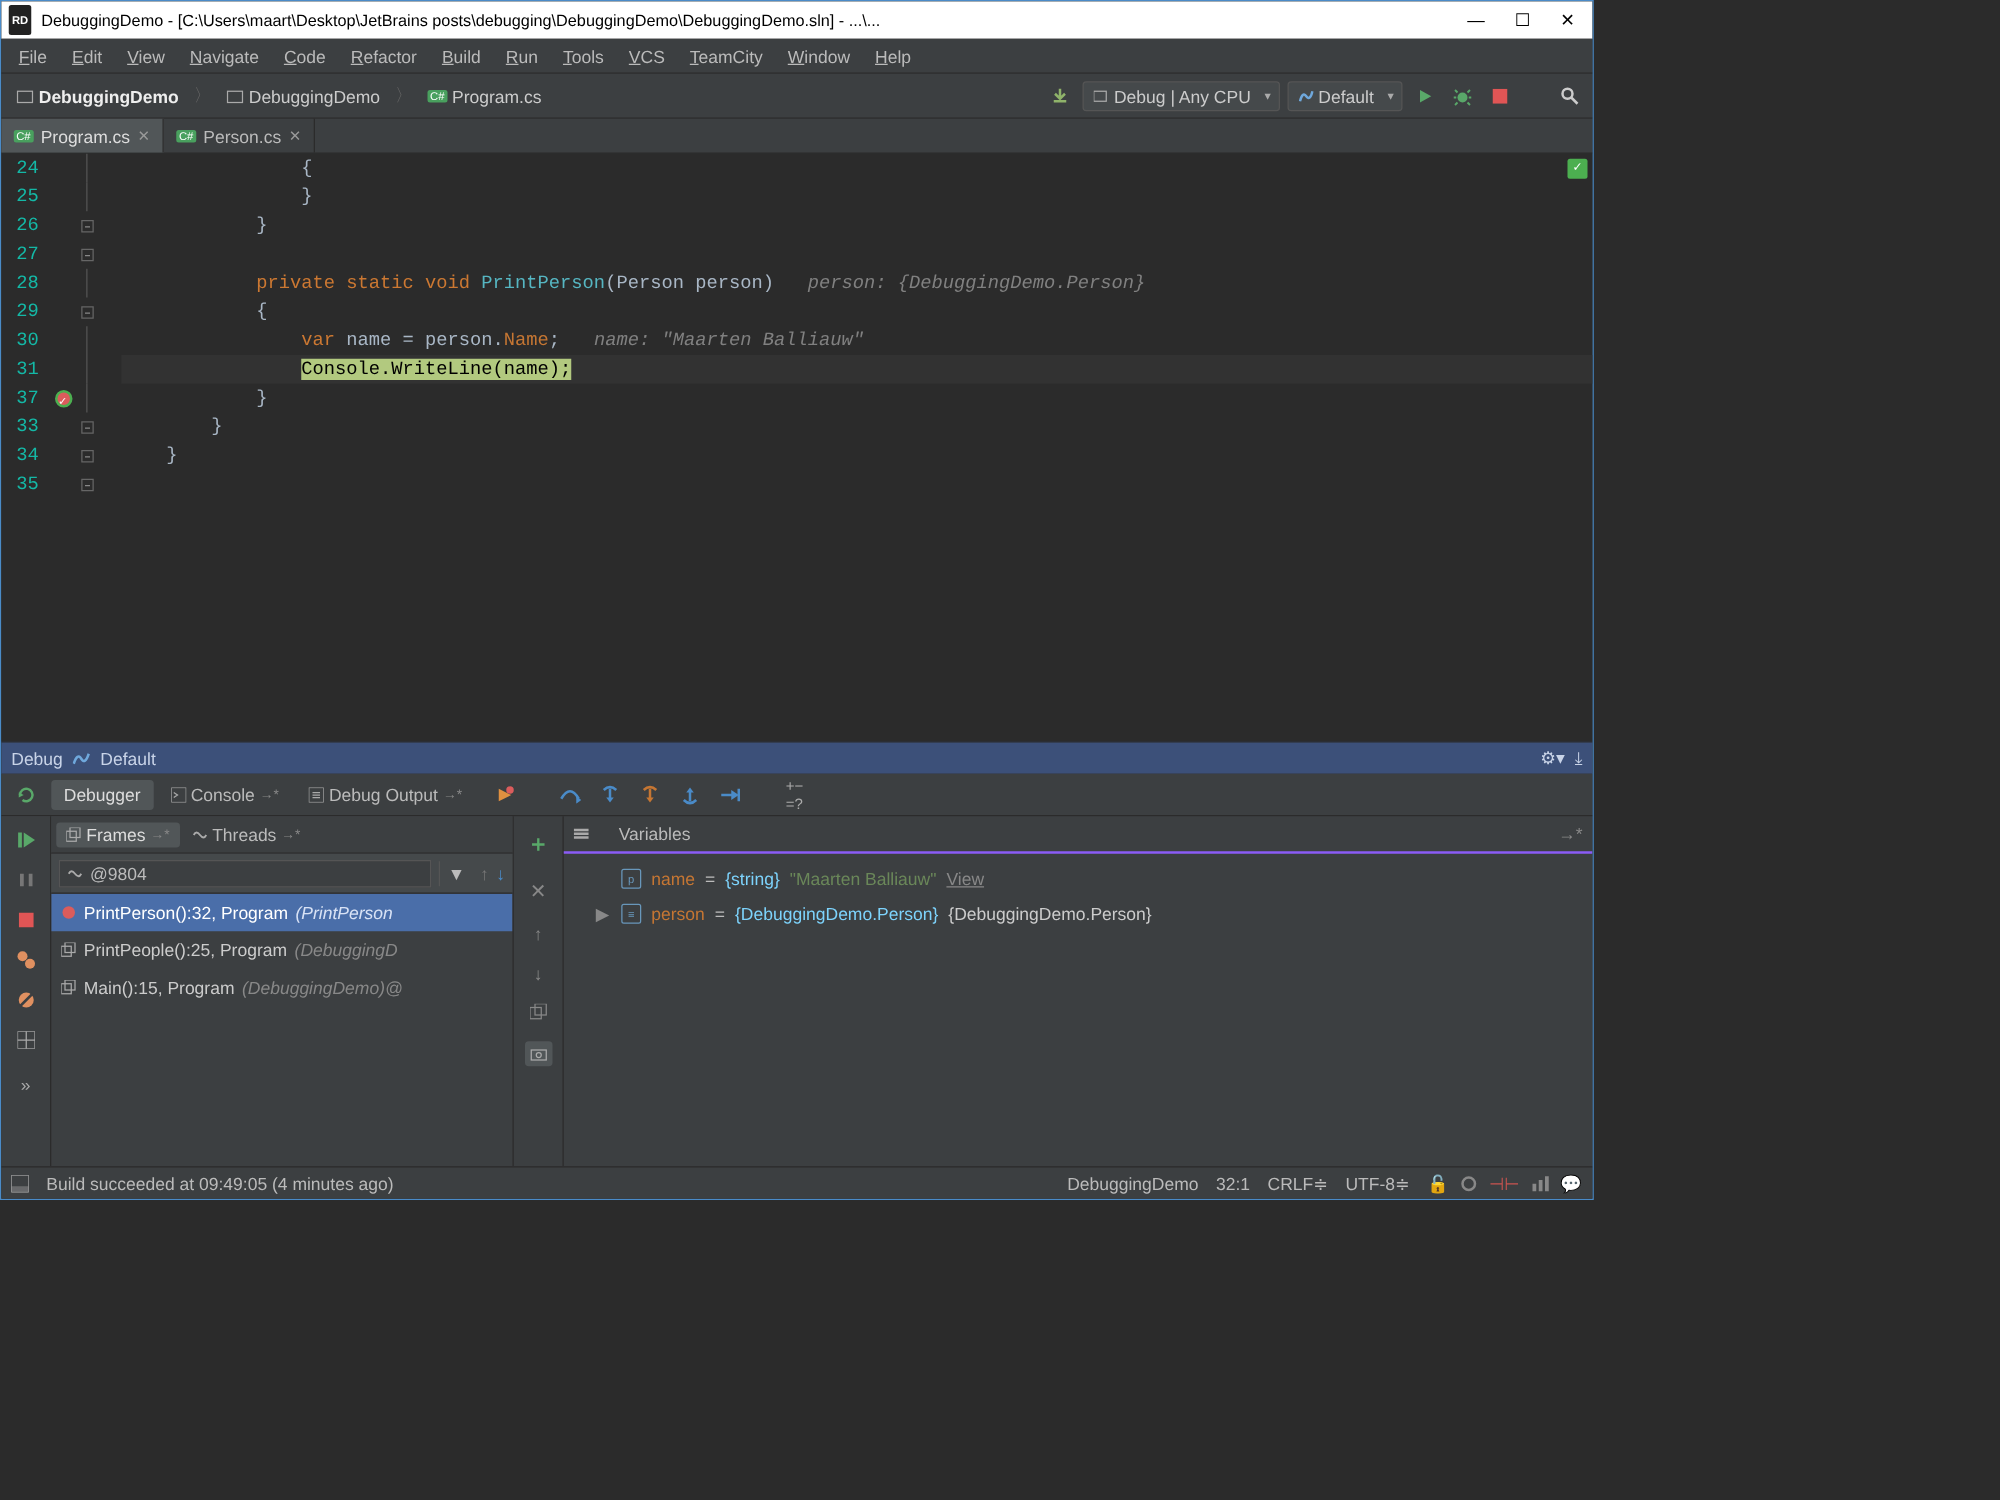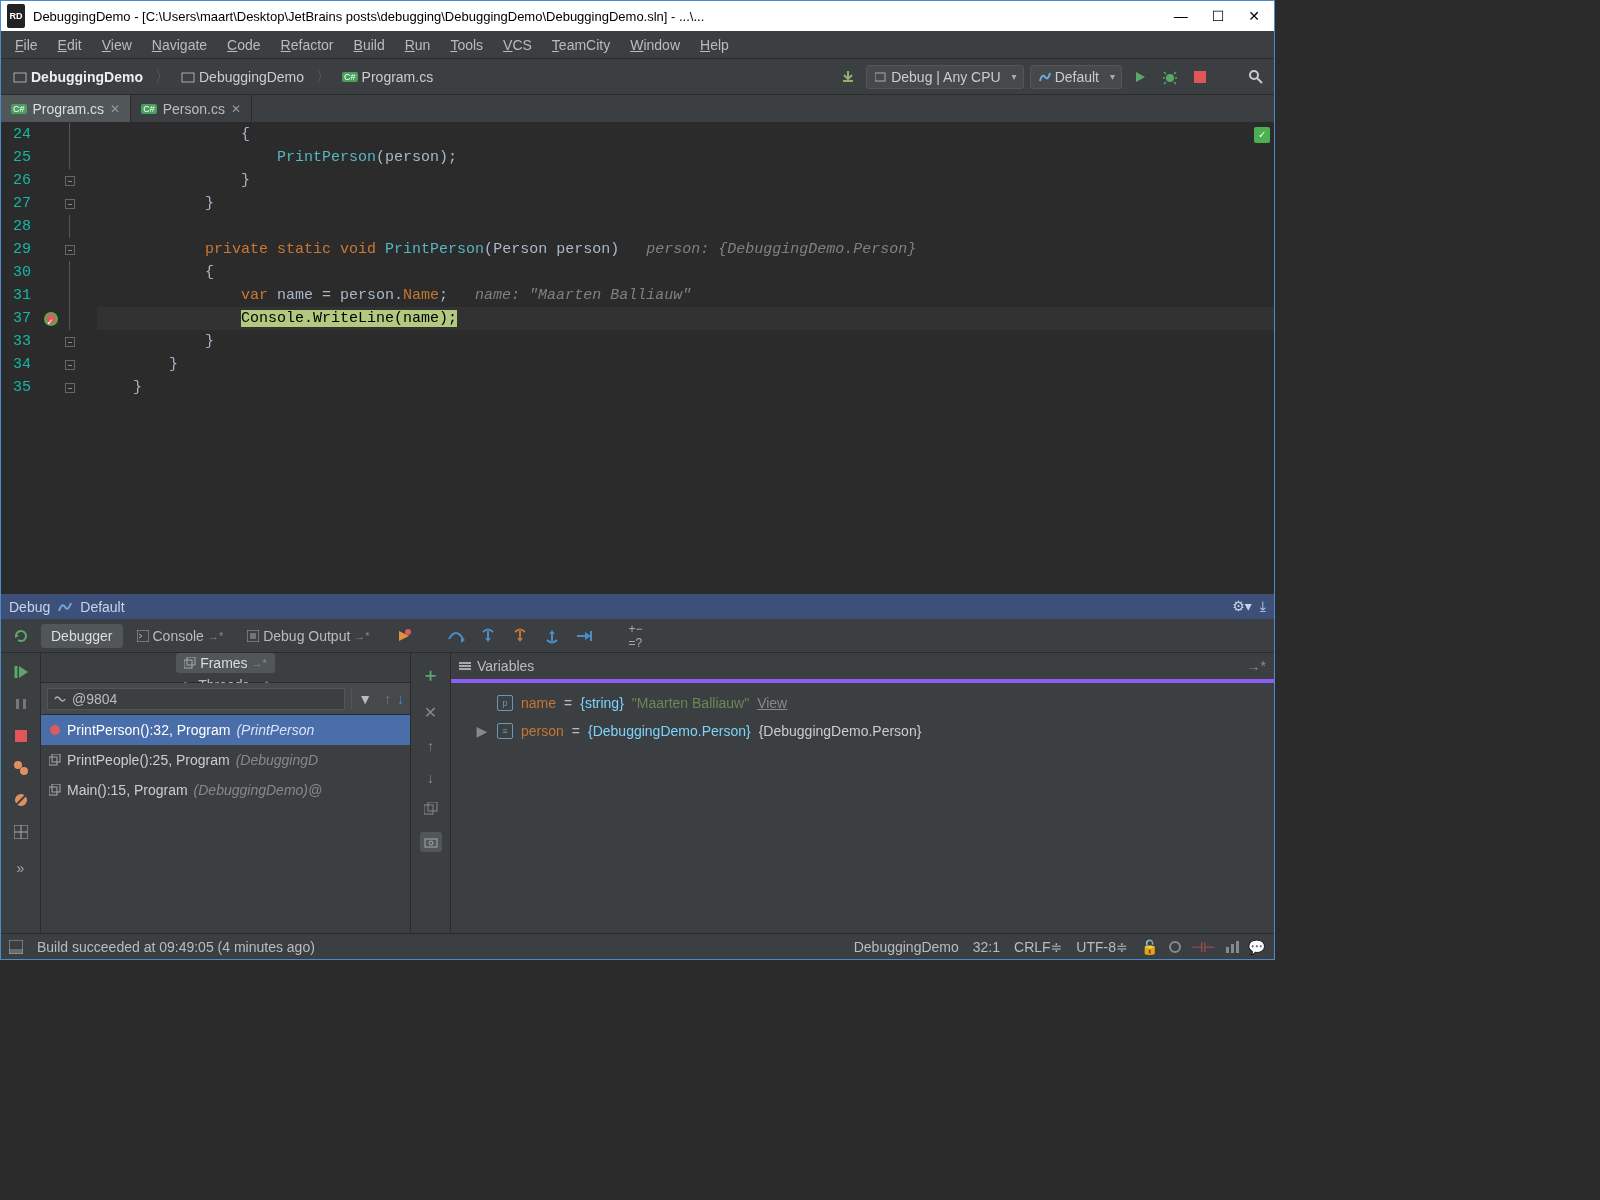--- a/index.html
+++ b/index.html
@@ -188,21 +188,21 @@
   .dbg-left-strip{
     width:40px;background:#3c3f41;display:flex;flex-direction:column;align-items:center;gap:10px;padding-top:8px;
     border-right:1px solid #2b2b2b;
   }
   .dbg-left-strip .sbtn{width:22px;height:22px;display:flex;align-items:center;justify-content:center;cursor:pointer;}
   .frames-panel{
     width:370px; display:flex; flex-direction:column; border-right:1px solid #2b2b2b;
   }
   .panel-tabs{
     height:30px;background:#3c3f41;border-bottom:1px solid #2b2b2b;
-    display:flex;align-items:center;padding:0 4px;gap:2px;flex-direction:column;
+    display:flex;align-items:center;padding:0 4px;gap:2px;
   }
   .ptab{padding:2px 8px;color:#bbb;cursor:pointer;display:flex;align-items:center;gap:4px;border-radius:3px;}
   .ptab.active{background:#515658;color:#ddd;}
   .thread-row{
     height:32px;display:flex;align-items:center;padding:0 6px;background:#45494b;
     border-bottom:1px solid #2b2b2b;gap:6px;
   }
   .thread-row .dd{flex:1;background:#3c3f41;border:1px solid #555;padding:2px 6px;display:flex;align-items:center;gap:6px;}
   .frames-list{flex:1;overflow:auto;}
   .frame-item{
@@ -211,21 +211,21 @@
   }
   .frame-item.selected{background:#4a6ea9;color:#fff;}
   .frame-item .loc{color:#888;font-style:italic;}
   .frame-item.selected .loc{color:#d8e2f5;}
   .icons-col{
     width:40px;display:flex;flex-direction:column;align-items:center;gap:16px;padding-top:10px;
     border-right:1px solid #2b2b2b;
   }
   .vars-panel{flex:1;display:flex;flex-direction:column;}
   .vars-header{
-    height:30px;border-bottom:4px solid #8b5cf6;display:flex;align-items:center;padding:0 8px;gap:6px;color:#bbb;
+    height:30px;border-bottom:2px solid #8b5cf6;display:flex;align-items:center;padding:0 8px;gap:24px;color:#bbb;
   }
   .vars-list{flex:1;padding:6px 4px;}
   .var-row{height:28px;display:flex;align-items:center;gap:8px;padding-left:20px;}
   .var-expand{color:#888;width:14px;text-align:center;}
   .var-icon{width:16px;height:16px;border:1px solid #6897bb;font-size:9px;display:flex;align-items:center;justify-content:center;color:#6897bb;border-radius:2px;}
   .var-name{color:#c57633;}
   .var-type{color:#7dd3fc;}
   .var-val{color:#6a8759;}
   .var-link{color:#888;text-decoration:underline;cursor:pointer;}
   .var-obj{color:#ccc;}
@@ -387,21 +387,20 @@
       <div class="codeline" style="display: flex; align-items: center;"><span class="fold-box"></span></div>
       <div class="codeline" style="display: flex; align-items: center;"><div class="fold-line"></div></div>
       <div class="codeline" style="display: flex; align-items: center;"><div class="fold-line"></div></div>
       <div class="codeline" style="display: flex; align-items: center;"><div class="fold-line"></div></div>
       <div class="codeline" style="display: flex; align-items: center;"><span class="fold-box"></span></div>
       <div class="codeline" style="display: flex; align-items: center;"><span class="fold-box"></span></div>
       <div class="codeline" style="display: flex; align-items: center;"><span class="fold-box"></span></div>
     </div>
   <div class="code-lines" id="code">
       <div class="codeline">                <span class="">{</span></div>
-      <div class="codeline">                    <span class="fn">PrintPerson</span><span class="">(person);</span></div>
       <div class="codeline">                <span class="">}</span></div>
       <div class="codeline">            <span class="">}</span></div>
       <div class="codeline"></div>
       <div class="codeline">            <span class="kw">private </span><span class="kw">static </span><span class="kw">void </span><span class="fn">PrintPerson</span><span class="">(</span><span class="ty">Person</span><span class=""> person)   </span><span class="hint">person: {DebuggingDemo.Person}</span></div>
       <div class="codeline">            <span class="">{</span></div>
       <div class="codeline">                <span class="kw">var </span><span class="">name = person.</span><span class="prop2">Name</span><span class="">;   </span><span class="hint">name: "Maarten Balliauw"</span></div>
       <div class="codeline highlight">                <span class="exec"><span class="">Console.WriteLine(name);</span></span></div>
       <div class="codeline">            <span class="">}</span></div>
       <div class="codeline">        <span class="">}</span></div>
       <div class="codeline">    <span class="">}</span></div>

